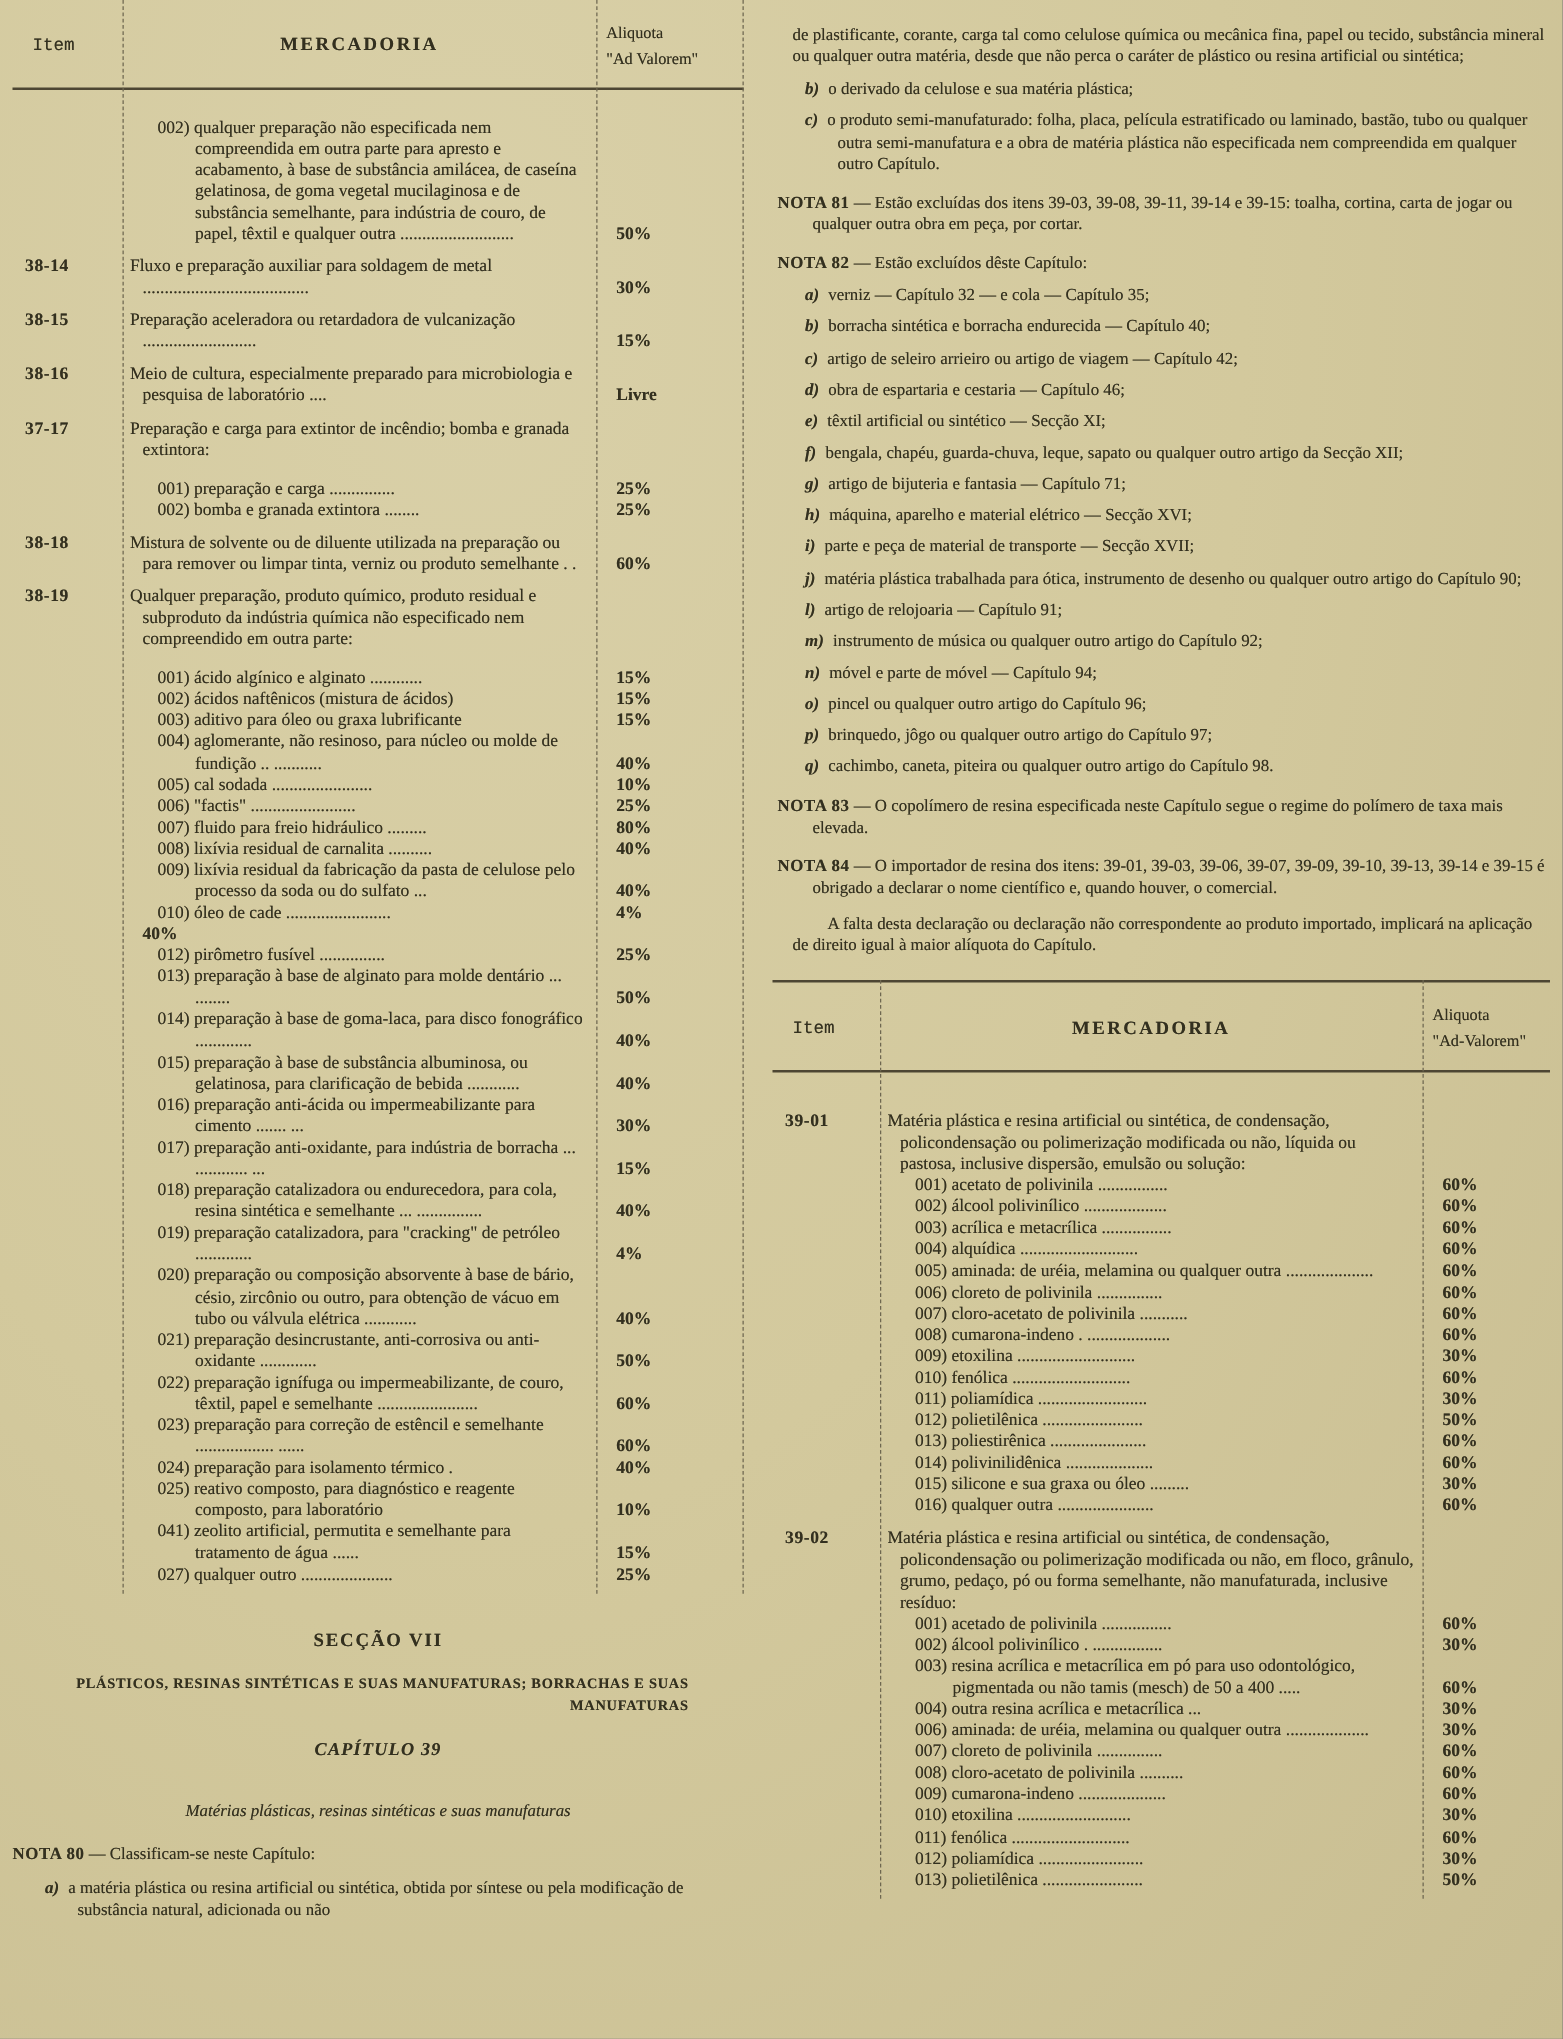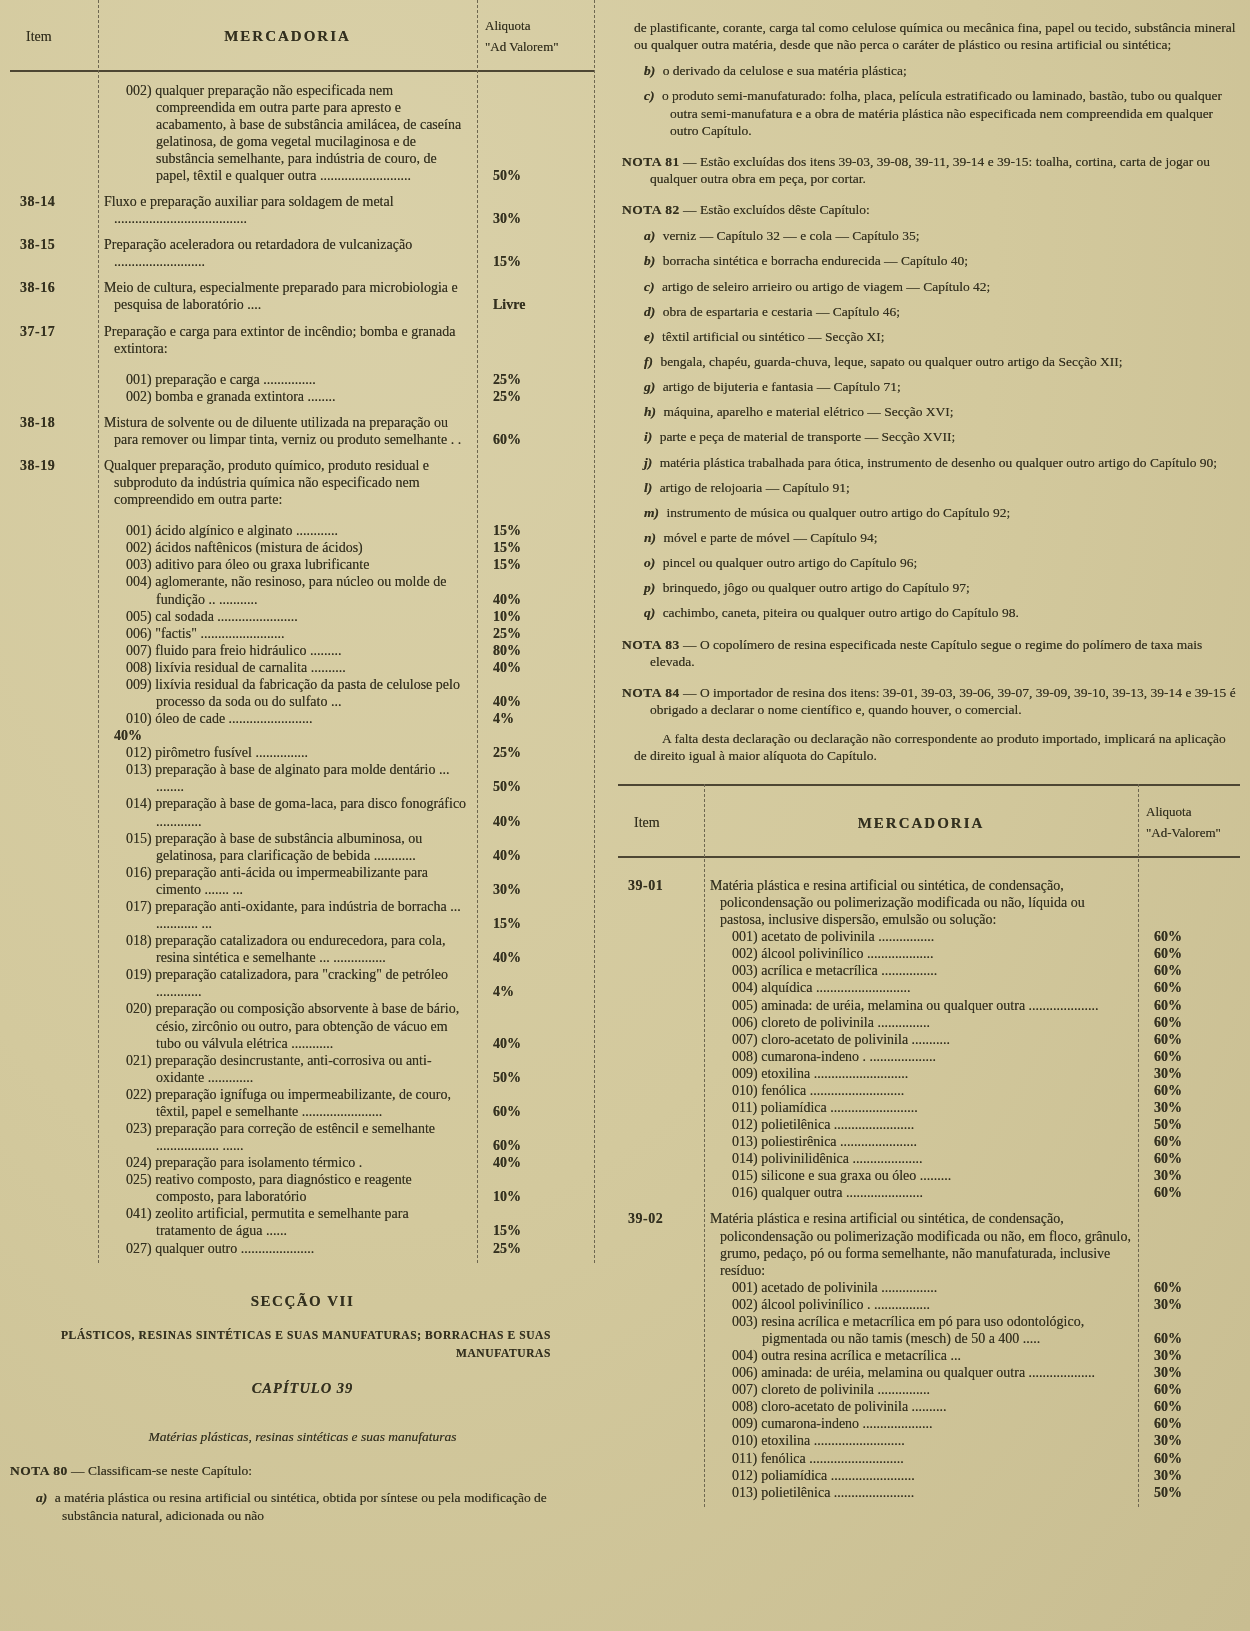--- a/index.html
+++ b/index.html
@@ -16,24 +16,24 @@
   .col.right{left:618px;width:622px;}
 
   
   .ltable{position:relative;}
   .vline{position:absolute;top:0;bottom:0;width:0;border-left:1px dashed #6e6750;}
   .ltable .v1{left:88px;}
   .ltable .v2{left:467px;}
   .ltable .v3{left:584px;}
   .thead{display:grid;grid-template-columns:88px 379px 118px;align-items:center;
          padding:16px 0 12px;border-bottom:2px solid #4d4633;}
-  .h-item{padding-left:16px;font-size:14px;}
+  .h-item{padding-left:16px;font-size:14px;font-family:Liberation Mono, monospace;}
   .h-merc{text-align:center;font-weight:700;letter-spacing:2px;font-size:15px;}
   .h-aliq{font-size:13px;padding-left:8px;line-height:1.6;}
-  .tbody{padding-top:10px;padding-bottom:6px;}
+  .tbody{padding-top:22px;padding-bottom:6px;}
   .trow{display:grid;grid-template-columns:88px 379px 118px;line-height:1.22;font-size:14px;}
   .trow .c-item{padding-left:10px;font-weight:700;letter-spacing:.5px;}
   .trow .c-desc{padding-left:16px;text-indent:-10px;padding-right:6px;overflow-wrap:break-word;}
   .trow.sub .c-desc{padding-left:58px;text-indent:-30px;}
   .trow .c-rate{align-self:end;padding-left:16px;font-weight:700;}
   .trow.main{margin-top:9px;}
   .rgap{height:14px;}
 
   
   .lfooter{margin-top:30px;font-size:14px;}

